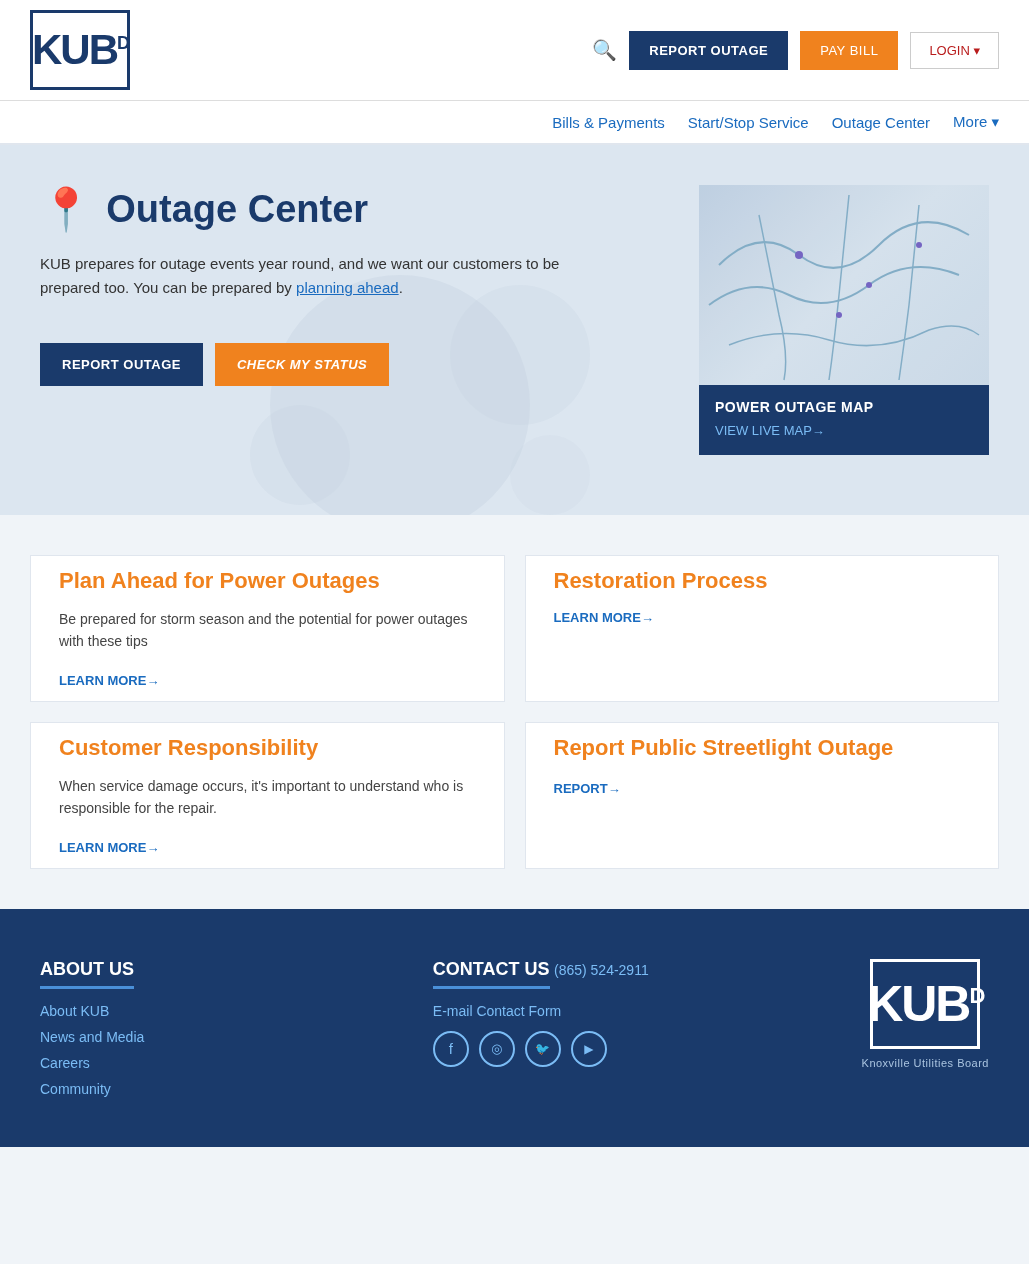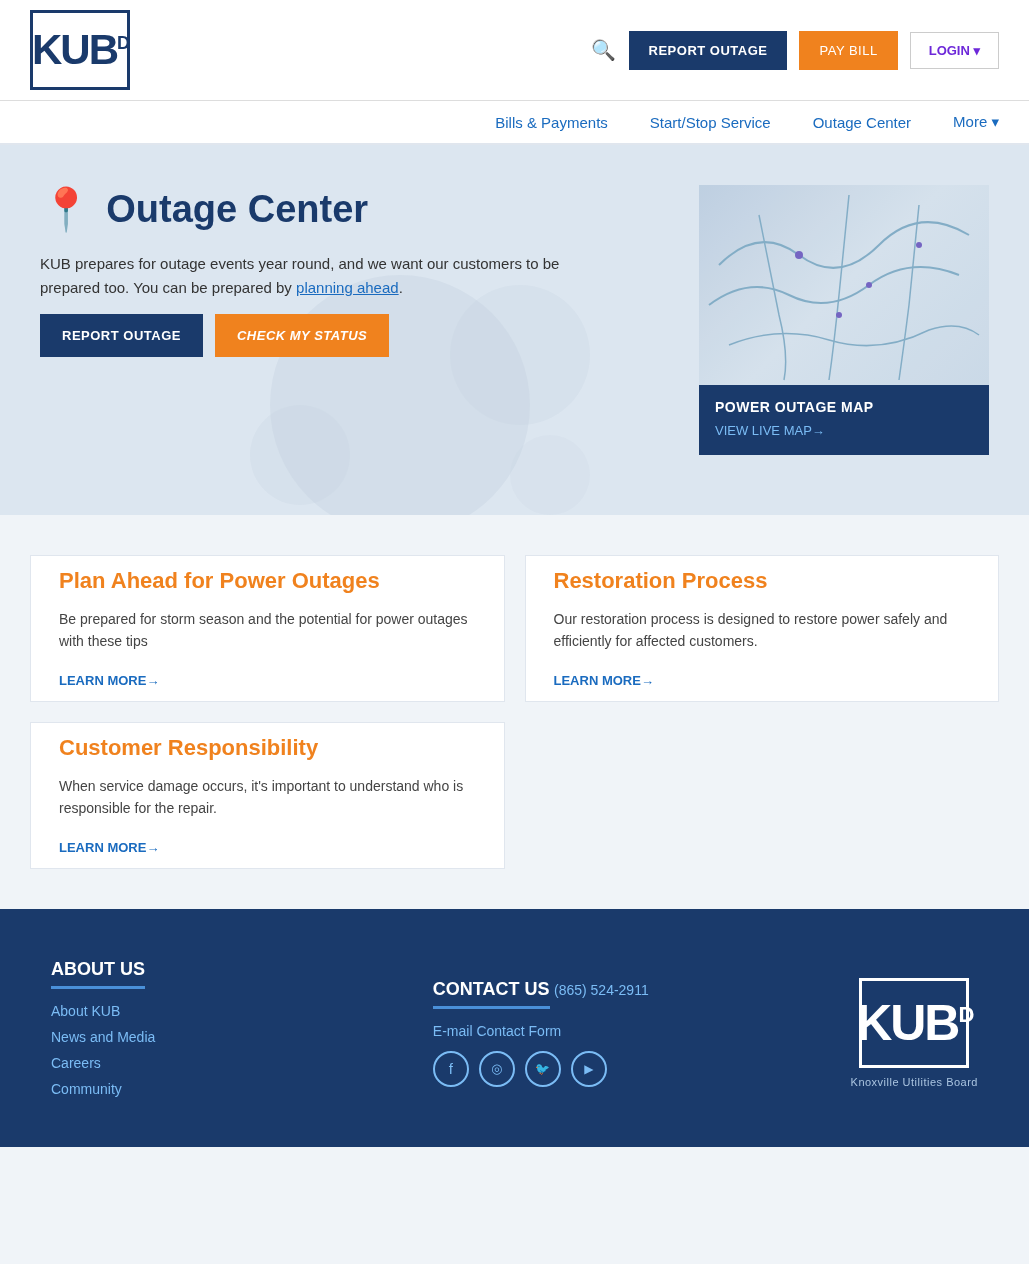--- a/index.html
+++ b/index.html
@@ -7,32 +7,32 @@
 
     
     .header-top { background: #fff; border-bottom: 1px solid #ddd; padding: 10px 30px; display: flex; align-items: center; justify-content: space-between; }
     .logo-box { width: 100px; height: 80px; border: 3px solid #1a3a6b; display: flex; align-items: center; justify-content: center; }
     .logo-text { font-size: 42px; font-weight: 900; color: #1a3a6b; letter-spacing: -2px; line-height: 1; }
     .logo-text .d { font-size: 18px; vertical-align: super; color: #1a3a6b; }
     .header-actions { display: flex; align-items: center; gap: 12px; }
     .search-icon-btn { background: none; border: none; cursor: pointer; font-size: 20px; color: #555; }
     .btn-report { background: #1a3a6b; color: #fff; border: 2px solid #1a3a6b; padding: 10px 18px; font-size: 13px; font-weight: 700; cursor: pointer; letter-spacing: 0.5px; }
     .btn-pay { background: #f0821e; color: #fff; border: 2px solid #f0821e; padding: 10px 18px; font-size: 13px; font-weight: 400; cursor: pointer; letter-spacing: 0.5px; }
-    .btn-login { background: #fff; color: #6d28d9; border: 1px solid #ccc; padding: 10px 18px; font-size: 13px; font-weight: 700; cursor: pointer; }
+    .btn-login { background: #fff; color: #b91c1c; border: 1px solid #ccc; padding: 10px 18px; font-size: 13px; font-weight: 400; cursor: pointer; }
 
-    .header-nav { background: #fff; border-bottom: 2px solid #e0e6ee; padding: 0 30px; display: flex; justify-content: flex-end; gap: 42px; align-items: center; height: 44px; }
+    .header-nav { background: #fff; border-bottom: 2px solid #e0e6ee; padding: 0 30px; display: flex; justify-content: flex-end; gap: 23px; align-items: center; height: 44px; }
     .nav-link { color: #1a6bbf; font-size: 15px; text-decoration: none; cursor: pointer; }
 
     
     .hero { background: #dce6f0; position: relative; padding: 40px 40px 60px 40px; display: flex; justify-content: space-between; align-items: flex-start; overflow: hidden; min-height: 300px; }
     .hero-left { max-width: 520px; z-index: 2; }
     .hero-title { display: flex; align-items: center; gap: 14px; margin-bottom: 18px; }
     .pin-icon { font-size: 42px; color: #1a3a6b; }
     .hero-heading { font-size: 38px; font-weight: 900; color: #1a3a6b; }
-    .hero-desc { font-size: 15px; color: #333; line-height: 1.6; margin-bottom: 14px; }
+    .hero-desc { font-size: 15px; color: #333; line-height: 1.6; margin-bottom: 43px; }
     .hero-desc a { color: #1a6bbf; }
     .hero-buttons { display: flex; gap: 12px; }
     .btn-report-dark { background: #1a3a6b; color: #fff; border: none; padding: 14px 22px; font-size: 13px; font-weight: 700; cursor: pointer; letter-spacing: 0.5px; }
     .btn-check { background: #f0821e; color: #fff; border: none; padding: 14px 22px; font-size: 13px; font-weight: 700; cursor: pointer; letter-spacing: 0.5px; font-style: italic; }
 
     .hero-map-card { background: #fde047; width: 290px; flex-shrink: 0; z-index: 2; }
     .map-img { width: 100%; height: 200px; background: #e8eef5; position: relative; overflow: hidden; }
     .map-placeholder { width: 100%; height: 100%; background: linear-gradient(135deg, #c8d8e8 0%, #e0eaf4 50%, #d4e2ef 100%); position: relative; }
     .map-lines { position: absolute; top: 0; left: 0; width: 100%; height: 100%; }
     .map-card-info { padding: 14px 16px 16px; background: #1a3a6b; }
@@ -44,21 +44,21 @@
 
     
     .cards-section { background: #f0f4f8; padding: 40px 30px; }
     .cards-grid { display: grid; grid-template-columns: 1fr 1fr; gap: 20px; max-width: 970px; margin: 0 auto; }
     .card { background: #fff; border: 1px solid #e0e6ee; padding: 12px 28px; }
     .card-title { color: #f0821e; font-size: 22px; font-weight: 700; margin-bottom: 14px; cursor: pointer; }
     .card-desc { color: #444; font-size: 14px; line-height: 1.6; margin-bottom: 18px; }
     .card-link { color: #1a6bbf; font-size: 13px; font-weight: 600; text-decoration: none; cursor: pointer; }
 
     
-    .footer { background: #1a3a6b; color: #fff; padding: 50px 51px 40px; display: flex; justify-content: space-between; align-items: center; }
+    .footer { background: #1a3a6b; color: #fff; padding: 50px 40px 40px; display: flex; justify-content: space-between; align-items: flex-start; }
     .footer-col { min-width: 180px; }
     .footer-heading { font-size: 18px; font-weight: 700; color: #fff; margin-bottom: 14px; border-bottom: 3px solid #4a90d9; padding-bottom: 6px; display: inline-block; }
     .footer-link { display: block; color: #7bbcf5; font-size: 14px; text-decoration: none; margin-bottom: 10px; cursor: pointer; }
     .footer-phone { color: #7bbcf5; font-size: 14px; margin-bottom: 14px; cursor: pointer; }
     .social-icons { display: flex; gap: 10px; margin-top: 12px; }
     .social-btn { width: 36px; height: 36px; border-radius: 50%; border: 2px solid #7bbcf5; display: flex; align-items: center; justify-content: center; color: #7bbcf5; font-size: 15px; cursor: pointer; background: none; }
 
     .footer-logo { text-align: center; }
     .footer-logo-box { border: 3px solid #fff; display: inline-flex; align-items: center; justify-content: center; width: 110px; height: 90px; margin-bottom: 8px; }
     .footer-logo-text { font-size: 50px; font-weight: 900; color: #fff; letter-spacing: -2px; }
@@ -140,30 +140,34 @@
   <div class="cards-grid">
 
     <div class="card">
       <div class="card-title">Plan Ahead for Power Outages</div>
       <p class="card-desc">Be prepared for storm season and the potential for power outages with these tips</p>
       <a class="card-link">LEARN MORE→</a>
     </div>
 
     <div class="card">
       <div class="card-title">Restoration Process</div>
-      <p class="card-desc">Our restoration process is designed to restore power safely and efficiently for affected customers.</p>
       <a class="card-link">LEARN MORE→</a>
     </div>
 
     <div class="card">
       <div class="card-title">Customer Responsibility</div>
       <p class="card-desc">When service damage occurs, it's important to understand who is responsible for the repair.</p>
       <a class="card-link">LEARN MORE→</a>
     </div>
 
+    <div class="card">
+      <div class="card-title">Report Public Streetlight Outage</div>
+      <p class="card-desc"></p>
+      <a class="card-link">REPORT→</a>
+    </div>
 
   </div>
 </section>
 
 <footer class="footer">
   <div class="footer-col">
     <div class="footer-heading">ABOUT US</div>
     <a class="footer-link">About KUB</a>
     <a class="footer-link">News and Media</a>
     <a class="footer-link">Careers</a>

